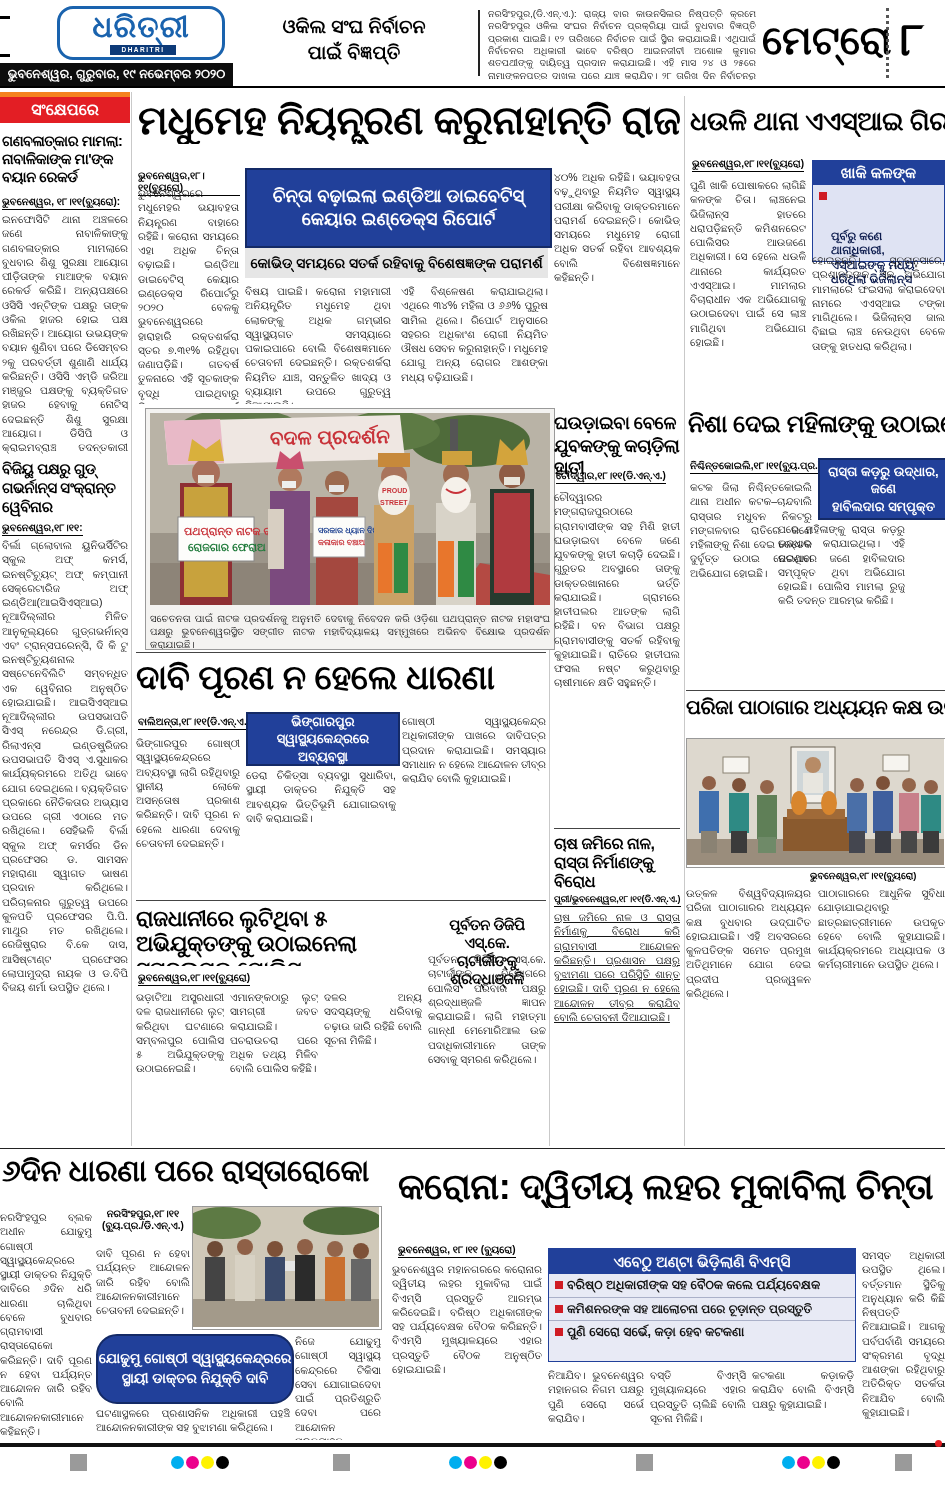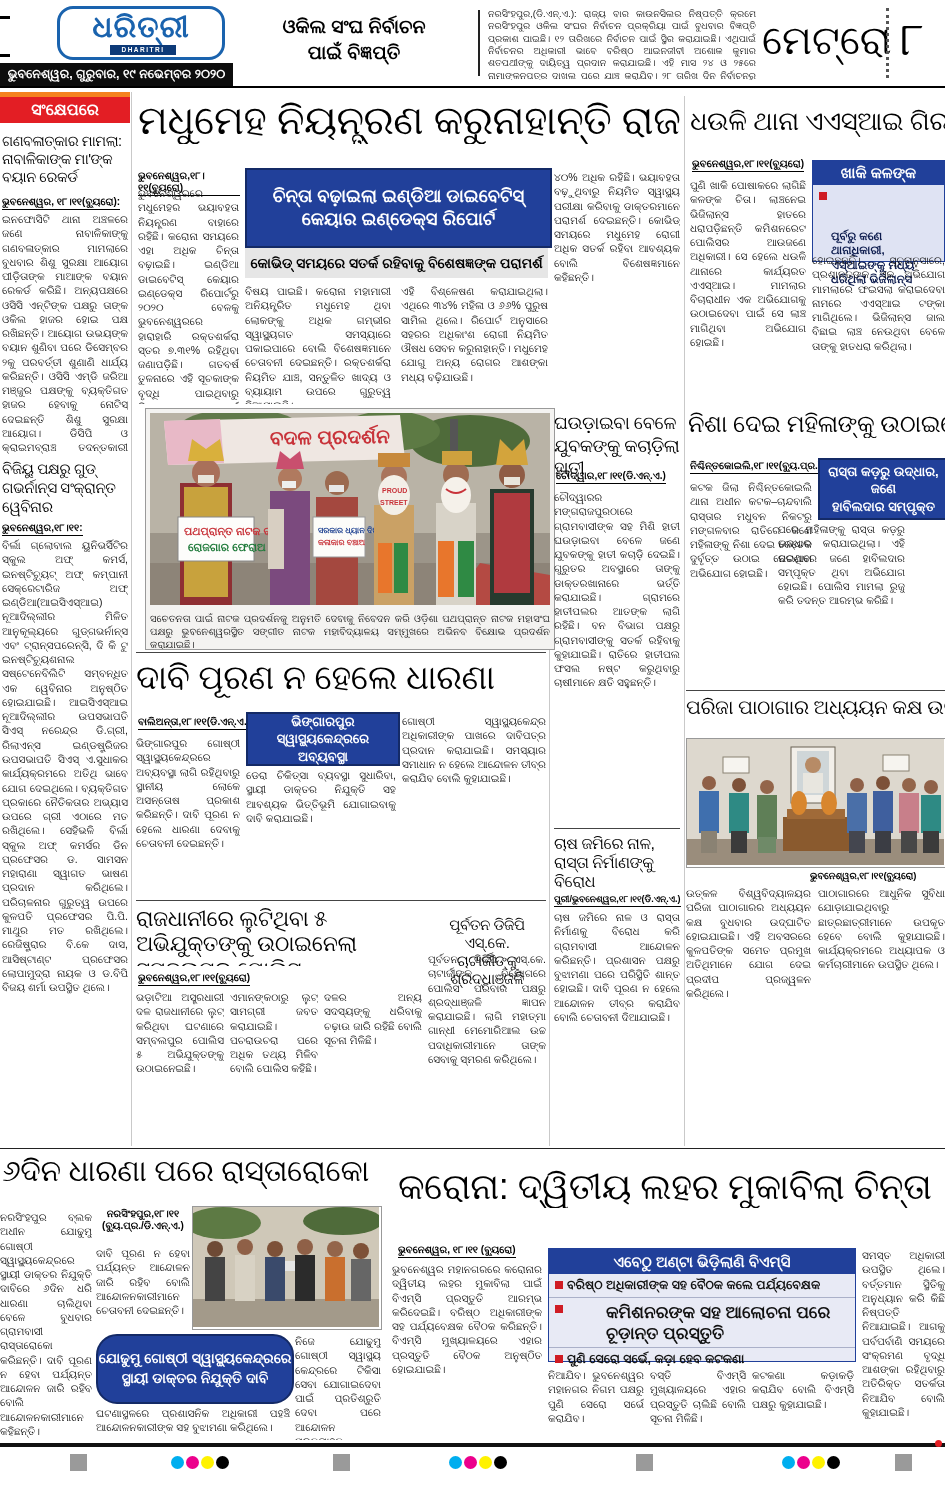--- a/index.html
+++ b/index.html
@@ -2,21 +2,21 @@
 <html><head>
 <meta charset="utf-8">
 <style>
   html,body{margin:0;padding:0;background:#fff;}
   body{width:945px;height:1498px;position:relative;font-family:"Liberation Sans",sans-serif;color:#111;overflow:hidden;}
   .abs{position:absolute;}
   .body-txt{font-size:10.5px;line-height:1.36;text-align:justify;color:#161616;overflow:hidden;}
   .small-txt{font-size:9.5px;line-height:1.3;text-align:justify;color:#161616;overflow:hidden;}
   .dateline{font-size:10px;font-weight:bold;color:#000;}
   .dateline .u{border-bottom:1px solid #000;padding-bottom:1px;display:inline-block;}
-  .headline{font-weight:normal;color:#000;letter-spacing:-0.5px;}
+  .headline{font-weight:bold;color:#000;letter-spacing:-0.5px;}
   .hl-main{font-size:40px;white-space:nowrap;}
   .hl-xl{font-size:34px;white-space:nowrap;}
   .hl-lg{font-size:26px;white-space:nowrap;}
   .hl-md{font-size:22px;line-height:1.15;}
   .hl-nisha{font-size:24px;white-space:nowrap;}
   .hl-parija{font-size:20px;white-space:nowrap;}
   .hl-sm{font-size:15px;line-height:1.2;}
   .hl-side{font-size:14.5px;line-height:1.25;}
   .hl-sub{font-size:16px;line-height:1.2;}
   .bluebox{background:#21409a;border:2px solid #142a66;color:#fff;font-weight:bold;text-align:center;display:flex;align-items:center;justify-content:center;}
@@ -169,21 +169,21 @@
 <div class="abs headline" style="left:554px;top:412px;width:127px;font-size:18px;line-height:1.25;">
   <div>ଘଉଡ଼ାଇବା ବେଳେ</div>
   <div>ଯୁବକଙ୍କୁ କଚାଡ଼ିଲା ହାତୀ</div>
 </div>
 <div class="abs dateline" style="left:556px;top:470px;"><span class="u">ଚୌଦ୍ୱାର,୧୮।୧୧(ଡି.ଏନ୍.ଏ.)</span></div>
 <div class="abs body-txt" style="left:554px;top:490px;width:126px;height:334px;">ଚୌଦ୍ୱାରର ମଙ୍ଗରାଜପୁରଠାରେ ଗ୍ରାମବାସୀଙ୍କ ସହ ମିଶି ହାତୀ ଘଉଡ଼ାଇବା ବେଳେ ଜଣେ ଯୁବକଙ୍କୁ ହାତୀ କଚାଡ଼ି ଦେଇଛି। ଗୁରୁତର ଅବସ୍ଥାରେ ତାଙ୍କୁ ଡାକ୍ତରଖାନାରେ ଭର୍ତ୍ତି କରାଯାଇଛି। ଗ୍ରାମରେ ହାତୀପଲର ଆତଙ୍କ ଲାଗି ରହିଛି। ବନ ବିଭାଗ ପକ୍ଷରୁ ଗ୍ରାମବାସୀଙ୍କୁ ସତର୍କ ରହିବାକୁ କୁହାଯାଇଛି। ରାତିରେ ହାତୀପଲ ଫସଲ ନଷ୍ଟ କରୁଥିବାରୁ ଚାଷୀମାନେ କ୍ଷତି ସହୁଛନ୍ତି।</div>
 
 <div class="abs hr" style="left:554px;top:828px;width:126px;"></div>
 <div class="abs headline hl-sub" style="left:554px;top:834px;width:126px;">ଚାଷ ଜମିରେ ନାଳ, ରାସ୍ତା ନିର୍ମାଣଙ୍କୁ ବିରୋଧ</div>
 <div class="abs dateline" style="left:554px;top:894px;font-size:9px;"><span class="u">ପୁରୀ/ଭୁବନେଶ୍ୱର,୧୮।୧୧(ଡି.ଏନ୍.ଏ.)</span></div>
-<div class="abs body-txt" style="left:554px;top:910px;width:126px;height:234px;">ଚାଷ ଜମିରେ ନାଳ ଓ ରାସ୍ତା ନିର୍ମାଣକୁ ବିରୋଧ କରି ଗ୍ରାମବାସୀ ଆନ୍ଦୋଳନ କରିଛନ୍ତି। ପ୍ରଶାସନ ପକ୍ଷରୁ ବୁଝାମଣା ପରେ ପରିସ୍ଥିତି ଶାନ୍ତ ହୋଇଛି। ଦାବି ପୂରଣ ନ ହେଲେ ଆନ୍ଦୋଳନ ତୀବ୍ର କରାଯିବ ବୋଲି ଚେତାବନୀ ଦିଆଯାଇଛି।</div>
+<div class="abs body-txt" style="left:554px;top:910px;width:126px;height:234px;text-decoration:underline;">ଚାଷ ଜମିରେ ନାଳ ଓ ରାସ୍ତା ନିର୍ମାଣକୁ ବିରୋଧ କରି ଗ୍ରାମବାସୀ ଆନ୍ଦୋଳନ କରିଛନ୍ତି। ପ୍ରଶାସନ ପକ୍ଷରୁ ବୁଝାମଣା ପରେ ପରିସ୍ଥିତି ଶାନ୍ତ ହୋଇଛି। ଦାବି ପୂରଣ ନ ହେଲେ ଆନ୍ଦୋଳନ ତୀବ୍ର କରାଯିବ ବୋଲି ଚେତାବନୀ ଦିଆଯାଇଛି।</div>
 
 <div class="abs headline hl-nisha" style="left:688px;top:410px;width:257px;overflow:hidden;">ନିଶା ଦେଇ ମହିଳାଙ୍କୁ ଉଠାଇନେଲେ</div>
 <div class="abs dateline" style="left:690px;top:460px;"><span class="u">ନିଶ୍ଚିନ୍ତକୋଇଲି,୧୮।୧୧(ବ୍ୟୁ.ପ୍ର.)</span></div>
 <div class="abs bluebox" style="left:818px;top:458px;width:127px;height:58px;font-size:13px;line-height:1.35;flex-direction:column;">
   <div>ରାସ୍ତା କଡ଼ରୁ ଉଦ୍ଧାର, ଜଣେ</div>
   <div>ହାବିଲଦାର ସମ୍ପୃକ୍ତ</div>
 </div>
 <div class="abs body-txt" style="left:690px;top:480px;width:122px;height:206px;">କଟକ ଜିଲା ନିଶ୍ଚିନ୍ତକୋଇଲି ଥାନା ଅଧୀନ କଟକ–ଚାନ୍ଦବାଲି ରାସ୍ତାର ମଧୁବନ ନିକଟରୁ ମଙ୍ଗଳବାର ରାତିରେ ଜଣେ ମହିଳାଙ୍କୁ ନିଶା ଦେଇ କେତେକ ଦୁର୍ବୃତ୍ତ ଉଠାଇ ନେଇଥିବା ଅଭିଯୋଗ ହୋଇଛି।</div>
 <div class="abs body-txt" style="left:778px;top:522px;width:127px;height:164px;">ପରେ ମହିଳାଙ୍କୁ ରାସ୍ତା କଡ଼ରୁ ଉଦ୍ଧାର କରାଯାଇଥିଲା। ଏହି ଘଟଣାରେ ଜଣେ ହାବିଲଦାର ସମ୍ପୃକ୍ତ ଥିବା ଅଭିଯୋଗ ହୋଇଛି। ପୋଲିସ ମାମଲା ରୁଜୁ କରି ତଦନ୍ତ ଆରମ୍ଭ କରିଛି।</div>
 
@@ -299,21 +299,21 @@
 <div class="abs dateline" style="left:398px;top:1244px;"><span class="u">ଭୁବନେଶ୍ୱର, ୧୮।୧୧ (ବ୍ୟୁରୋ)</span></div>
 <div class="abs body-txt" style="left:392px;top:1262px;width:150px;height:178px;">ଭୁବନେଶ୍ୱର ମହାନଗରରେ କରୋନାର ଦ୍ୱିତୀୟ ଲହର ମୁକାବିଲା ପାଇଁ ବିଏମ୍‌ସି ପ୍ରସ୍ତୁତି ଆରମ୍ଭ କରିଦେଇଛି। ବରିଷ୍ଠ ଅଧିକାରୀଙ୍କ ସହ ପର୍ଯ୍ୟବେକ୍ଷକ ବୈଠକ କରିଛନ୍ତି। ବିଏମ୍‌ସି ମୁଖ୍ୟାଳୟରେ ଏହାର ପ୍ରସ୍ତୁତି ବୈଠକ ଅନୁଷ୍ଠିତ ହୋଇଯାଇଛି।</div>
 <div class="abs panel" style="left:548px;top:1248px;width:308px;height:114px;box-sizing:border-box;background:#e8eaf5;">
   <div class="panel-head" style="font-size:15px;line-height:25px;height:25px;">ଏବେଠୁ ଅଣ୍ଟା ଭିଡ଼ିଲାଣି ବିଏମ୍‌ସି</div>
   <div class="bullet-row" style="border-bottom:1px solid #aab0c8;">
     <span class="bullet-sq"></span>
     <span class="bullet-txt" style="font-size:12.5px;color:#111;">ବରିଷ୍ଠ ଅଧିକାରୀଙ୍କ ସହ ବୈଠକ କଲେ ପର୍ଯ୍ୟବେକ୍ଷକ</span>
   </div>
   <div class="bullet-row" style="border-bottom:1px solid #aab0c8;">
     <span class="bullet-sq"></span>
-    <span class="bullet-txt" style="font-size:17px;color:#111;margin-left:39px;">କମିଶନରଙ୍କ ସହ ଆଲୋଚନା ପରେ ଚୂଡ଼ାନ୍ତ ପ୍ରସ୍ତୁତି</span>
+    <span class="bullet-txt" style="font-size:12px;color:#111;">କମିଶନରଙ୍କ ସହ ଆଲୋଚନା ପରେ ଚୂଡ଼ାନ୍ତ ପ୍ରସ୍ତୁତି</span>
   </div>
   <div class="bullet-row">
     <span class="bullet-sq"></span>
     <span class="bullet-txt" style="font-size:12.5px;color:#111;">ପୁଣି ସେରୋ ସର୍ଭେ, କଡ଼ା ହେବ କଟକଣା</span>
   </div>
 </div>
 <div class="abs body-txt" style="left:862px;top:1248px;width:83px;height:192px;">ସମସ୍ତ ଅଧିକାରୀ ଉପସ୍ଥିତ ଥିଲେ। ବର୍ତ୍ତମାନ ସ୍ଥିତିକୁ ଅନୁଧ୍ୟାନ କରି କିଛି ନିଷ୍ପତ୍ତି ନିଆଯାଇଛି। ଆଗକୁ ପର୍ବପର୍ବାଣି ସମୟରେ ସଂକ୍ରମଣ ବୃଦ୍ଧି ଆଶଙ୍କା ରହିଥିବାରୁ ଅତିରିକ୍ତ ସତର୍କତା ନିଆଯିବ ବୋଲି କୁହାଯାଇଛି।</div>
 <div class="abs body-txt" style="left:548px;top:1368px;width:96px;height:72px;">ନିଆଯିବ। ଭୁବନେଶ୍ୱର ମହାନଗର ନିଗମ ପକ୍ଷରୁ ପୁଣି ସେରୋ ସର୍ଭେ କରାଯିବ।</div>
 <div class="abs body-txt" style="left:650px;top:1368px;width:96px;height:72px;">ବସ୍ତି ବିଏମ୍‌ସି ମୁଖ୍ୟାଳୟରେ ଏହାର ପ୍ରସ୍ତୁତି ଚାଲିଛି ବୋଲି ସୂଚନା ମିଳିଛି।</div>
 <div class="abs body-txt" style="left:752px;top:1368px;width:102px;height:72px;">କଟକଣା କଡ଼ାକଡ଼ି କରାଯିବ ବୋଲି ବିଏମ୍‌ସି ପକ୍ଷରୁ କୁହାଯାଇଛି।</div>

